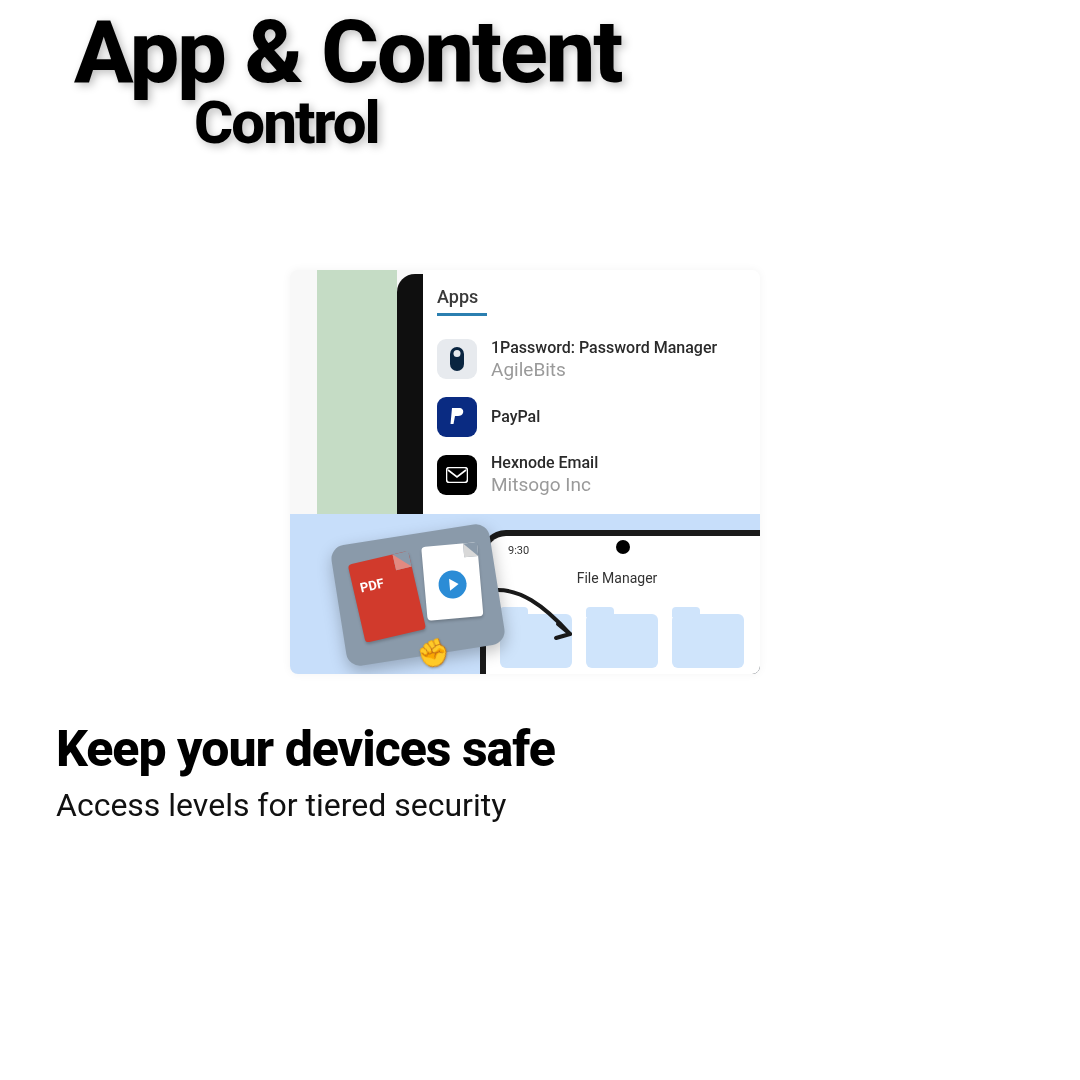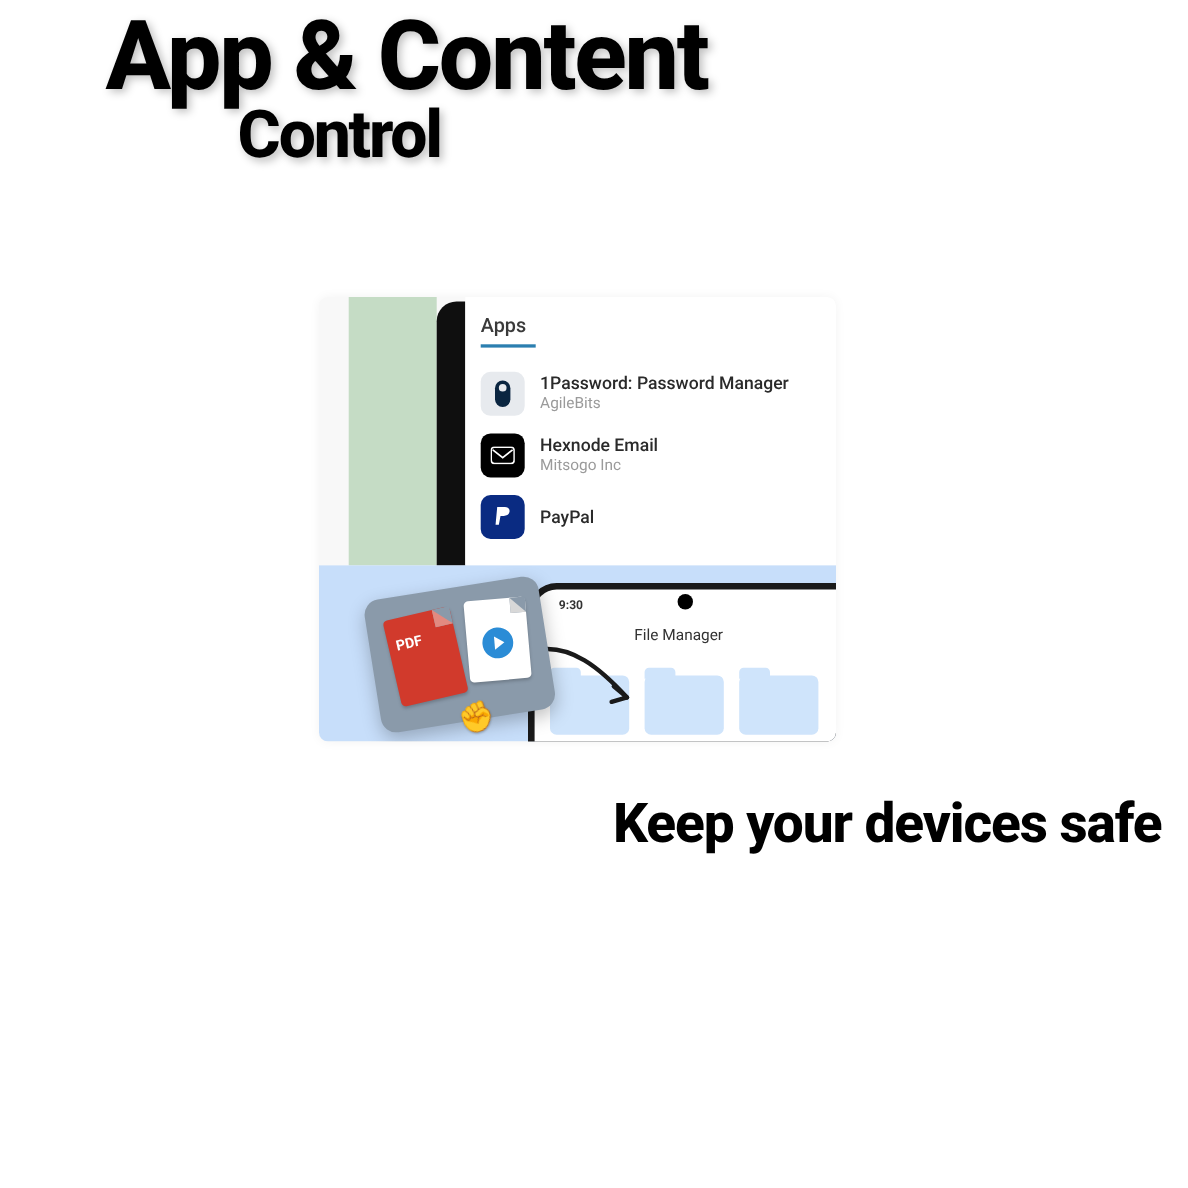--- a/index.html
+++ b/index.html
@@ -11,21 +11,21 @@
       width: 1080px;
       height: 1080px;
       background: #ffffff;
       font-family: -apple-system, BlinkMacSystemFont, "Segoe UI", Roboto, Helvetica, Arial, sans-serif;
       position: relative;
       overflow: hidden;
     }
     .title-wrap {
       position: absolute;
       top: 10px;
-      left: 96px;
+      left: 74px;
     }
     .title-line1 {
       font-size: 88px;
       font-weight: 800;
       color: #000;
       letter-spacing: -2px;
       text-shadow: 3px 3px 8px rgba(0,0,0,0.25);
       line-height: 0.95;
     }
     .title-line2 {
@@ -131,21 +131,21 @@
       display: flex;
       flex-direction: column;
       line-height: 1.25;
     }
     .app-name {
       font-size: 16px;
       color: #2a2a2a;
       font-weight: 500;
     }
     .app-vendor {
-      font-size: 14px;
+      font-size: 19px;
       color: #9a9a9a;
       filter: blur(0.3px);
     }
     .lower-section {
       position: absolute;
       top: 244px;
       left: 0;
       right: 0;
       bottom: 0;
       background: #c7defa;
@@ -167,21 +167,21 @@
       border-top-left-radius: 20px;
       position: relative;
       overflow: hidden;
     }
     .status-time {
       position: absolute;
       top: 8px;
       left: 22px;
       font-size: 11px;
       color: #333;
-      font-weight: 700;
+      font-weight: 400;
     }
     .notch-dot {
       position: absolute;
       top: 4px;
       left: 50%;
       transform: translateX(-50%);
       width: 14px;
       height: 14px;
       background: #000;
       border-radius: 50%;
@@ -312,22 +312,22 @@
       top: 68px;
       left: 188px;
       width: 110px;
       height: 70px;
     }
     .sub-block {
       position: absolute;
       top: 720px;
       left: 0;
       right: 0;
-      text-align: right;
-      padding: 0 24px;
+      text-align: left;
+      padding: 0 56px;
     }
     .sub-heading {
       font-size: 50px;
       font-weight: 800;
       color: #000;
       letter-spacing: -1px;
       margin-bottom: 8px;
     }
     .sub-text {
       font-size: 32px;
@@ -356,40 +356,40 @@
         <div class="app-icon icon-1password">
           <div class="keyhole"></div>
         </div>
         <div class="app-text">
           <span class="app-name">1Password: Password Manager</span>
           <span class="app-vendor">AgileBits</span>
         </div>
       </div>
 
       <div class="app-row">
+        <div class="app-icon icon-paypal">
+          <svg width="20" height="24" viewBox="0 0 20 24">
+            <path d="M5 3 h7 c3 0 5 2 4 5 c-0.6 2 -2.5 3 -5 3 h-3 l-1.5 8 h-3 z" fill="#ffffff"></path>
+          </svg>
+        </div>
+        <div class="app-text">
+          <span class="app-name">PayPal</span>
+        </div>
+      </div>
+
+      <div class="app-row">
         <div class="app-icon icon-hexnode">
           <svg width="22" height="16" viewBox="0 0 22 16">
             <rect x="0.5" y="0.5" width="21" height="15" rx="3" fill="none" stroke="#fff" stroke-width="1.6"></rect>
             <path d="M2 3 L11 10 L20 3" fill="none" stroke="#fff" stroke-width="1.6"></path>
           </svg>
         </div>
         <div class="app-text">
           <span class="app-name">Hexnode Email</span>
           <span class="app-vendor">Mitsogo Inc</span>
-        </div>
-      </div>
-
-      <div class="app-row">
-        <div class="app-icon icon-paypal">
-          <svg width="20" height="24" viewBox="0 0 20 24">
-            <path d="M5 3 h7 c3 0 5 2 4 5 c-0.6 2 -2.5 3 -5 3 h-3 l-1.5 8 h-3 z" fill="#ffffff"></path>
-          </svg>
-        </div>
-        <div class="app-text">
-          <span class="app-name">PayPal</span>
         </div>
       </div>
 
     </div>
   </div>
 
   <div class="lower-section">
     <div class="phone-mock">
       <div class="phone-screen">
         <div class="status-time">9:30</div>
@@ -420,13 +420,14 @@
         </div>
       </div>
       <div class="grab-cursor">✊</div>
     </div>
 
   </div>
 </div>
 
 <div class="sub-block">
   <div class="sub-heading">Keep your devices safe</div>
+  <div class="sub-text">Access levels for tiered security</div>
 </div>
 
 </body></html>

